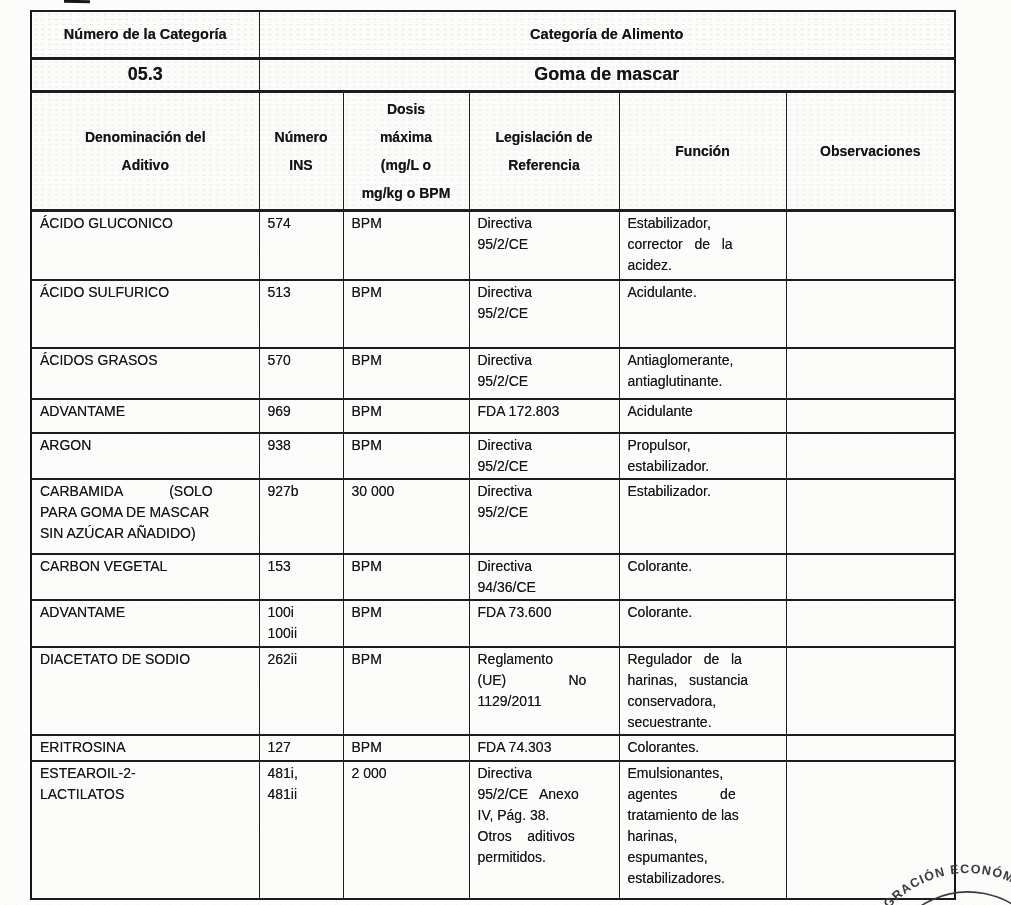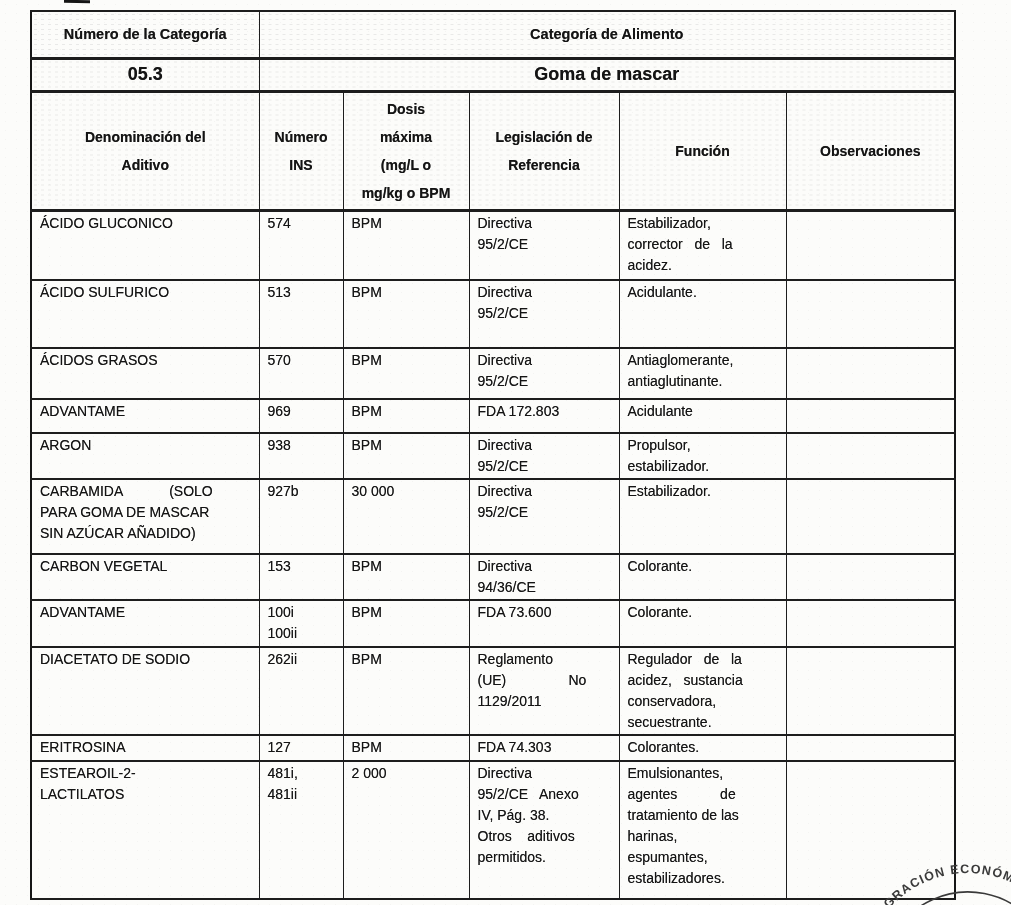--- a/index.html
+++ b/index.html
@@ -179,21 +179,21 @@
     <td></td>
   </tr>
   <tr class="data r10">
     <td>DIACETATO DE SODIO</td>
     <td>262ii</td>
     <td>BPM</td>
     <td>Reglamento
 (UE)                No
 1129/2011</td>
     <td>Regulador   de   la
-acidez,   sustancia
+harinas,   sustancia
 conservadora,
 secuestrante.</td>
     <td></td>
   </tr>
   <tr class="data r11">
     <td>ERITROSINA</td>
     <td>127</td>
     <td>BPM</td>
     <td>FDA 74.303</td>
     <td>Colorantes.</td>

